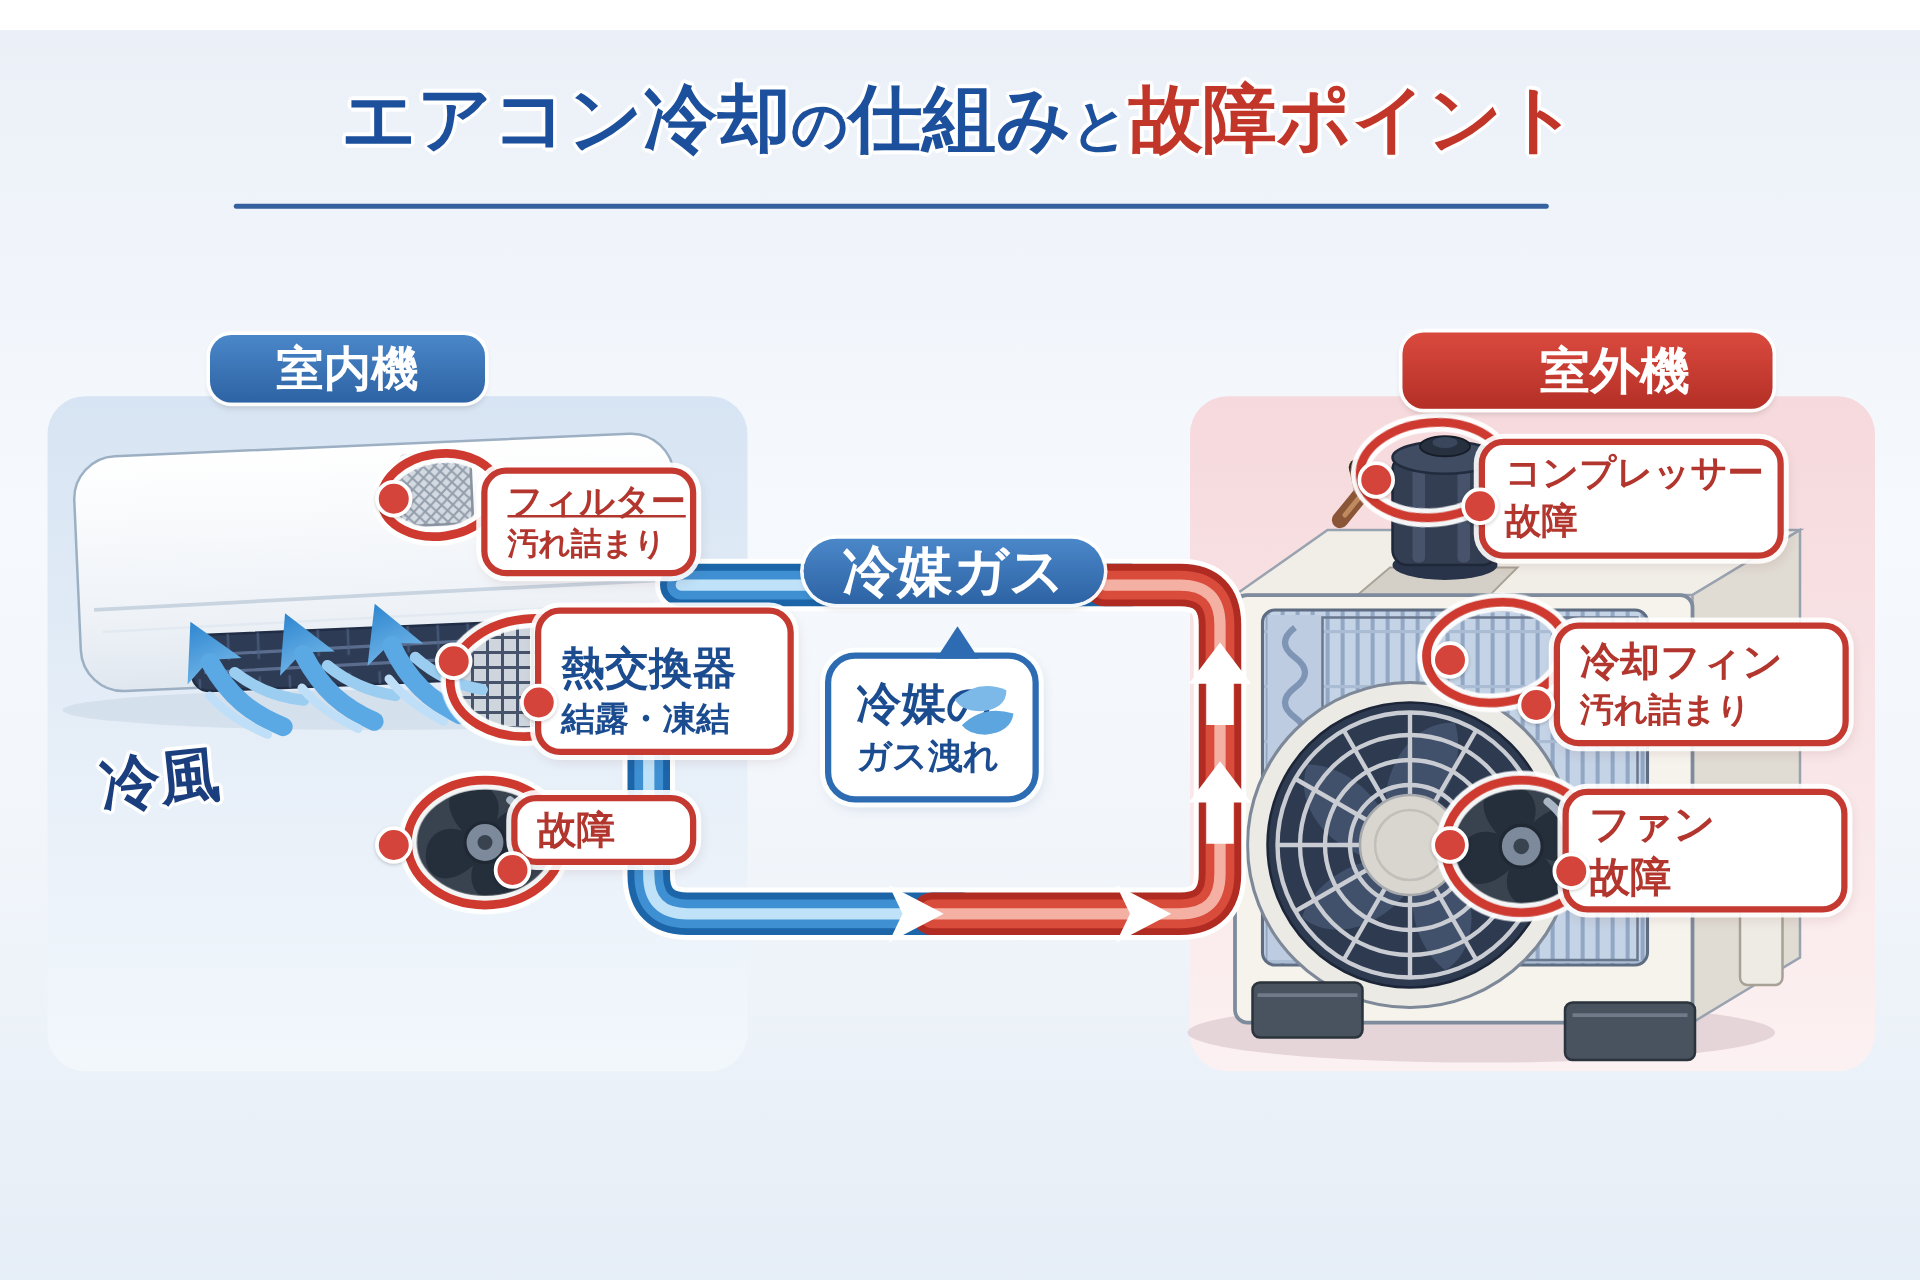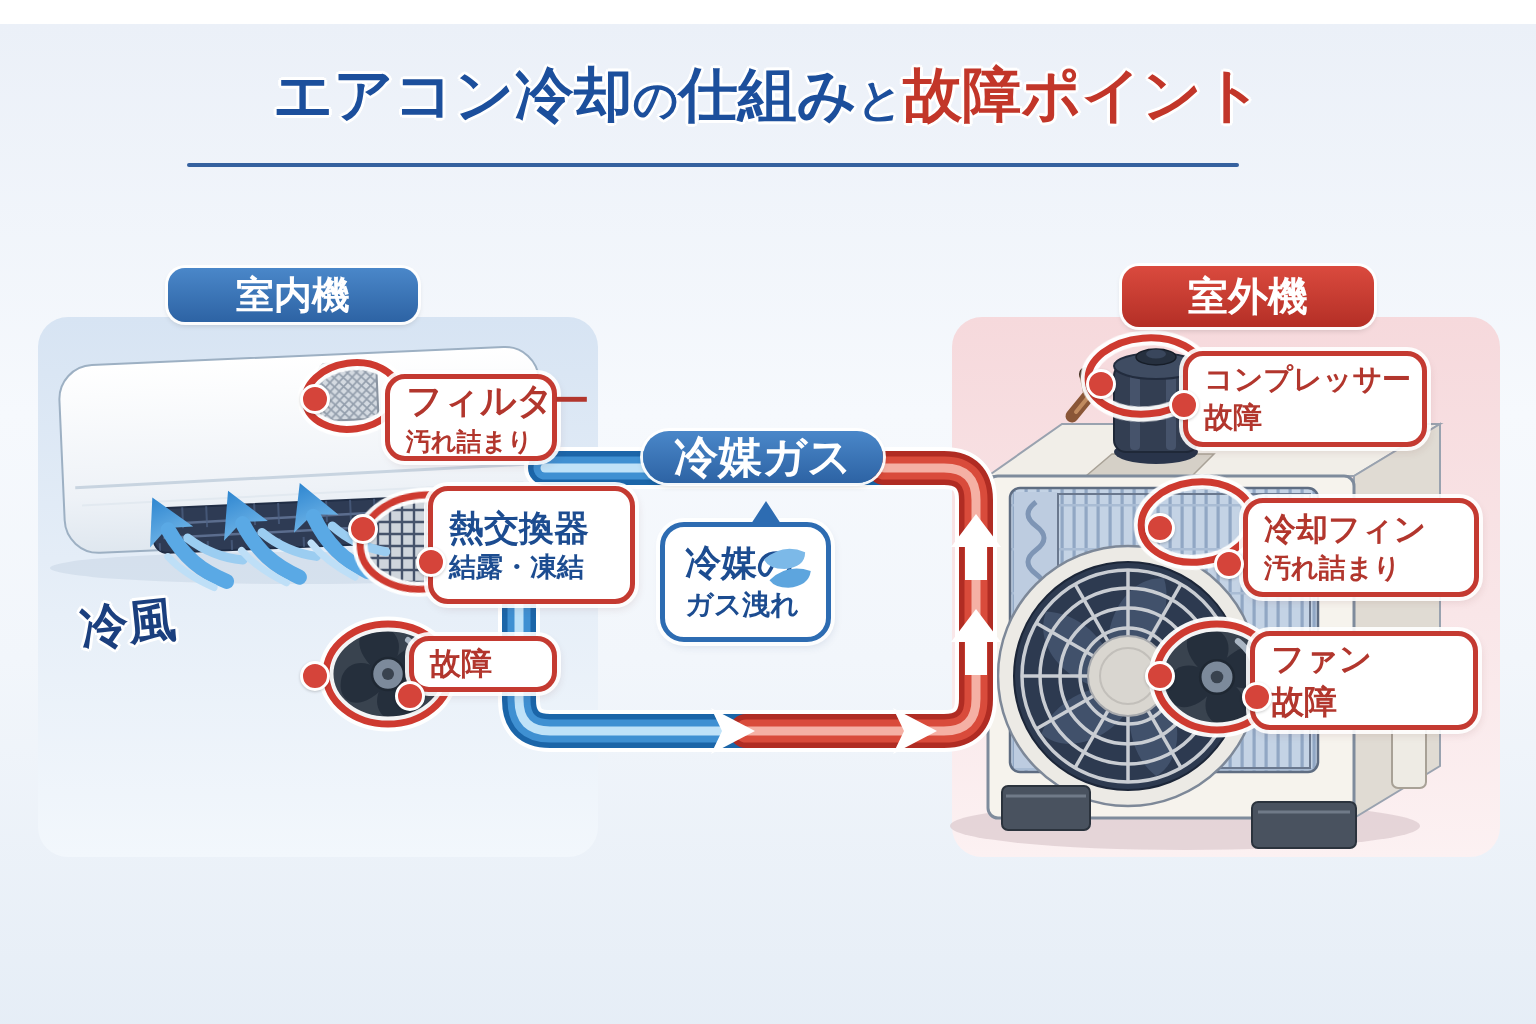--- a/index.html
+++ b/index.html
@@ -26,21 +26,21 @@
   .t-blue-sm{font-size:45px;color:#1c4f9c;}
   .t-red-lg{font-size:59px;color:#c23629;}
   .title-underline{position:absolute;left:187px;top:139px;width:1052px;height:4px;
                    background:#35619f;border-radius:2px;z-index:50;}
 
   
   .pill{position:absolute;display:flex;align-items:center;justify-content:center;
         color:#fff;font-weight:900;border-radius:17px;z-index:28;
         box-shadow:0 0 0 3px rgba(255,255,255,.95),0 3px 6px rgba(0,0,0,.18);}
   .pill-blue{background:linear-gradient(180deg,#4a87c9,#2d63a4);}
-  .pill-red{background:linear-gradient(180deg,#da4a3e,#b42f26);}
+  .pill-red{background:linear-gradient(180deg,#da4a3e,#b42f26);padding-left:44px;}
 
   
   .callout{position:absolute;background:#fff;border:5px solid #c43a31;border-radius:20px;
            z-index:30;display:flex;flex-direction:column;justify-content:center;
            padding:6px 16px;box-sizing:border-box;
            box-shadow:0 0 0 4px rgba(255,255,255,.9),2px 4px 10px rgba(100,40,40,.15);}
   .callout-blue{border-color:#2d6cb2;border-radius:24px;
            box-shadow:0 0 0 4px rgba(255,255,255,.9),2px 4px 10px rgba(40,70,120,.15);}
   .cl{font-weight:900;white-space:nowrap;line-height:1.3;}
   .red-t{color:#b2362d;}
@@ -247,37 +247,37 @@
         <ellipse cx="1217" cy="653" rx="61" ry="53"></ellipse>
       </g>
     </g>
   </svg>
 
   <div class="title">
     <span class="t-blue-lg">エアコン冷却</span><span class="t-blue-sm">の</span><span class="t-blue-lg">仕組み</span><span class="t-blue-sm">と</span><span class="t-red-lg">故障ポイント</span>
   </div>
   <div class="title-underline"></div>
 
-  <div class="pill pill-blue" style="left:168px;top:244px;width:250px;height:54px;font-size:38px;">
+  <div class="pill pill-blue" style="left:168px;top:244px;width:220px;height:54px;font-size:38px;">
     <span>室内機</span>
   </div>
   <div class="pill pill-red" style="left:1122px;top:242px;width:252px;height:61px;font-size:40px;">
     <span>室外機</span>
   </div>
 
   <div class="pill pill-blue" style="left:643px;top:407px;width:240px;height:52px;font-size:44px;border-radius:30px;">
     <span>冷媒ガス</span>
   </div>
 
   <div class="callout" style="left:385px;top:350px;width:172px;height:87px;">
-    <div class="cl red-t" style="font-size:36px;">フィルター</div>
+    <div class="cl red-t" style="font-size:28px;text-decoration:underline;">フィルター</div>
     <div class="cl red-t" style="font-size:25px;">汚れ詰まり</div>
   </div>
 
-  <div class="callout" style="left:428px;top:462px;width:207px;height:118px;">
+  <div class="callout" style="left:428px;top:462px;width:207px;height:118px;justify-content:flex-end;">
     <div class="cl blue-t" style="font-size:35px;">熱交換器</div>
     <div class="cl blue-t" style="font-size:27px;">結露・凍結</div>
   </div>
 
   <div class="callout" style="left:409px;top:612px;width:148px;height:56px;">
     <div class="cl red-t" style="font-size:31px;">故障</div>
   </div>
 
   <div class="callout callout-blue" style="left:660px;top:498px;width:171px;height:120px;padding-left:20px;">
     <div class="leak-pointer"></div>

